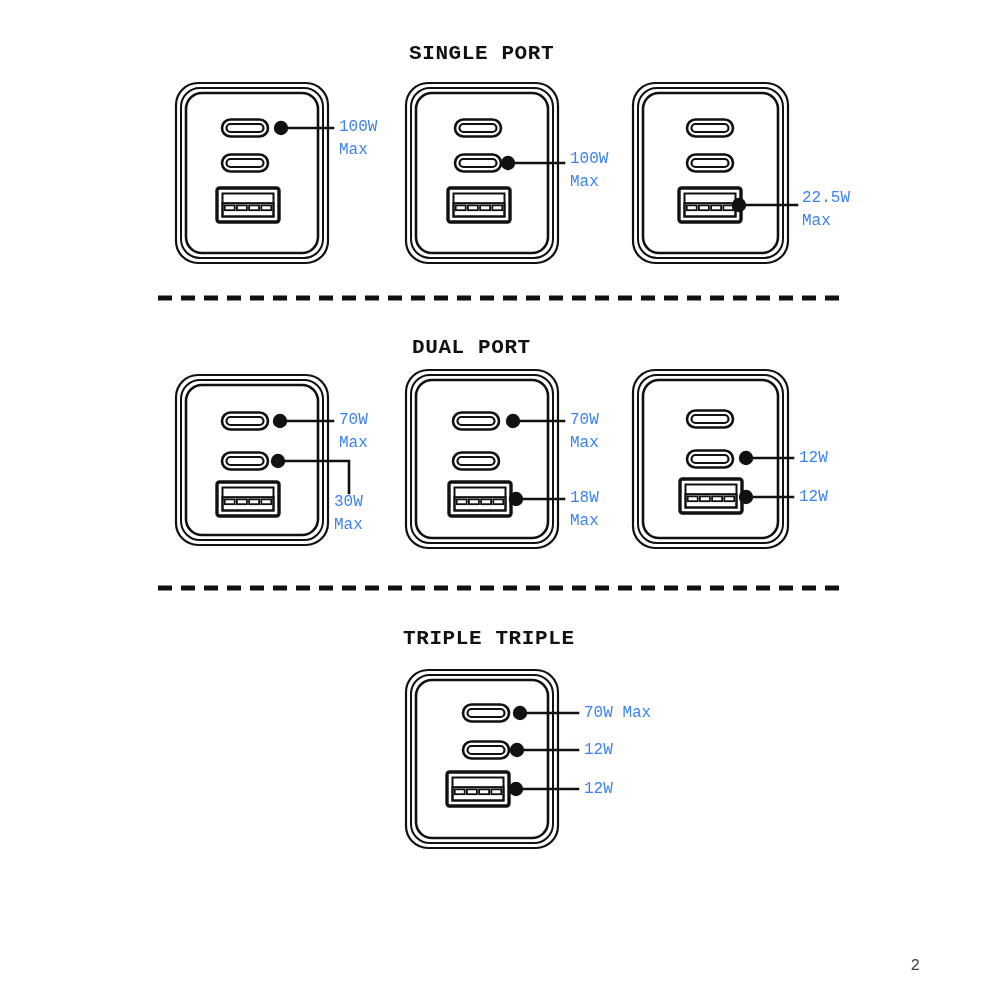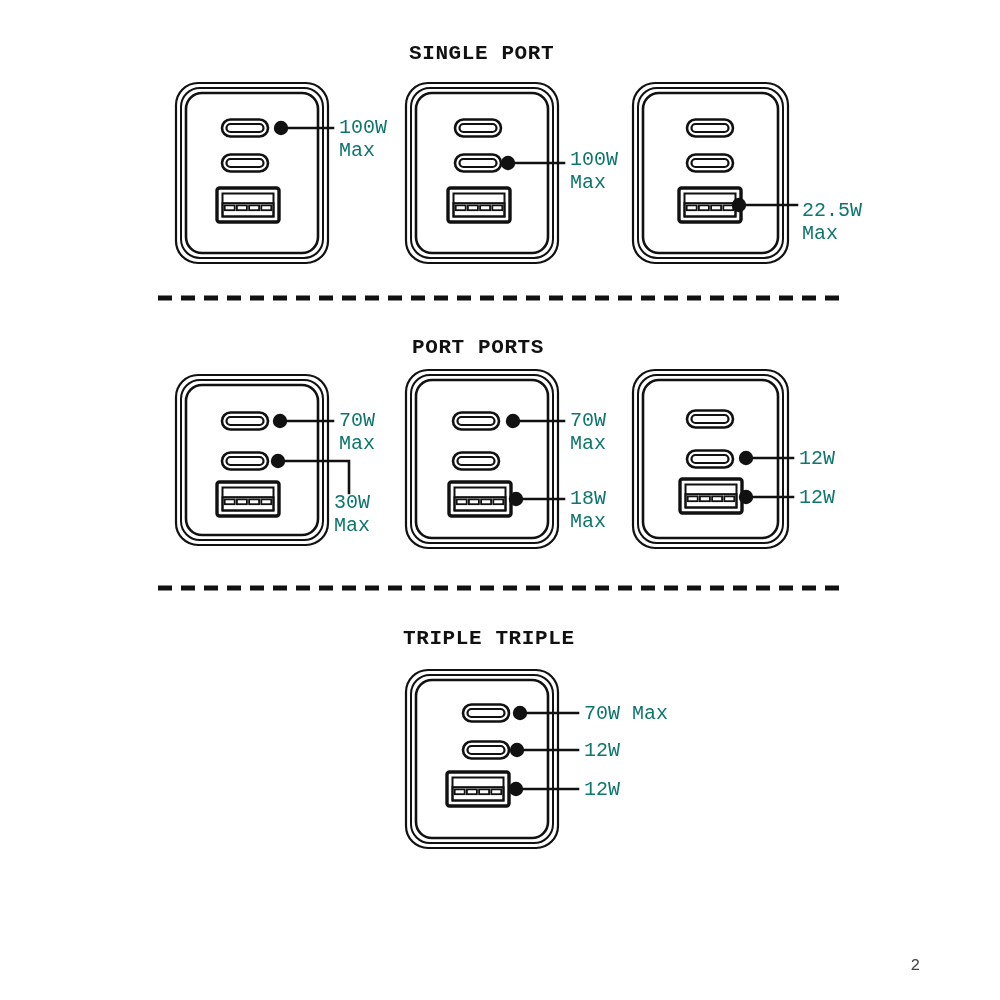--- a/index.html
+++ b/index.html
@@ -16,24 +16,24 @@
   .sec-title{
     position:absolute;
     font-size:21px;
     font-weight:700;
     letter-spacing:0.6px;
     color:#111;
     white-space:nowrap;
   }
   .callout{
     position:absolute;
-    font-size:20px;
+    font-size:16px;
     font-weight:400;
     line-height:23px;
-    color:#0f766e;
+    color:#3b82f6;
     white-space:pre-line;
   }
   .pagenum{
     position:absolute;
     right:88px;bottom:25px;
     font-size:16px;
     color:#444;
   }
 </style>
 </head>
@@ -249,23 +249,23 @@
         <line x1="150" y1="588" x2="837" y2="588" stroke="#111111" stroke-width="5" stroke-dasharray="14 9" stroke-linecap="butt"></line>
       </g>
   </svg>
 
   <div id="text-layer">
       <div class="sec-title" style="left: 401px; top: 42px;">SINGLE PORT</div>
       <div class="callout" style="left: 331px; top: 116px;">100W
 Max</div>
       <div class="callout" style="left: 562px; top: 148px;">100W
 Max</div>
-      <div class="callout" style="left: 794px; top: 187px; margin-top: 12px;">22.5W
-Max</div>
-      <div class="sec-title" style="left: 404px; top: 336px;">PORT PORTS</div>
+      <div class="callout" style="left: 794px; top: 187px;">22.5W
+Max</div>
+      <div class="sec-title" style="left: 404px; top: 336px;">DUAL PORT</div>
       <div class="callout" style="left: 331px; top: 409px;">70W
 Max</div>
       <div class="callout" style="left: 326px; top: 491px; text-align: right;">30W
 Max</div>
       <div class="callout" style="left: 562px; top: 409px;">70W
 Max</div>
       <div class="callout" style="left: 562px; top: 487px; text-align: right;">18W
 Max</div>
       <div class="callout" style="left: 791px; top: 447px;">12W</div>
       <div class="callout" style="left: 791px; top: 486px;">12W</div>

